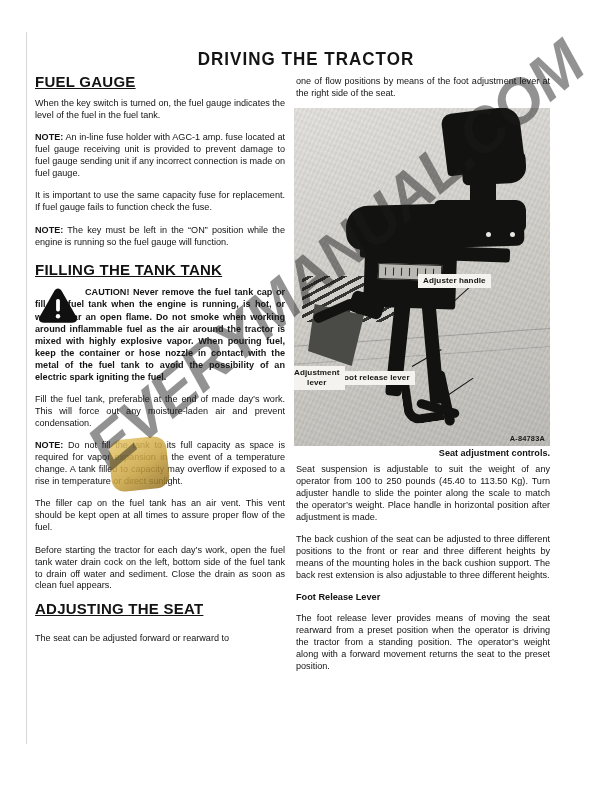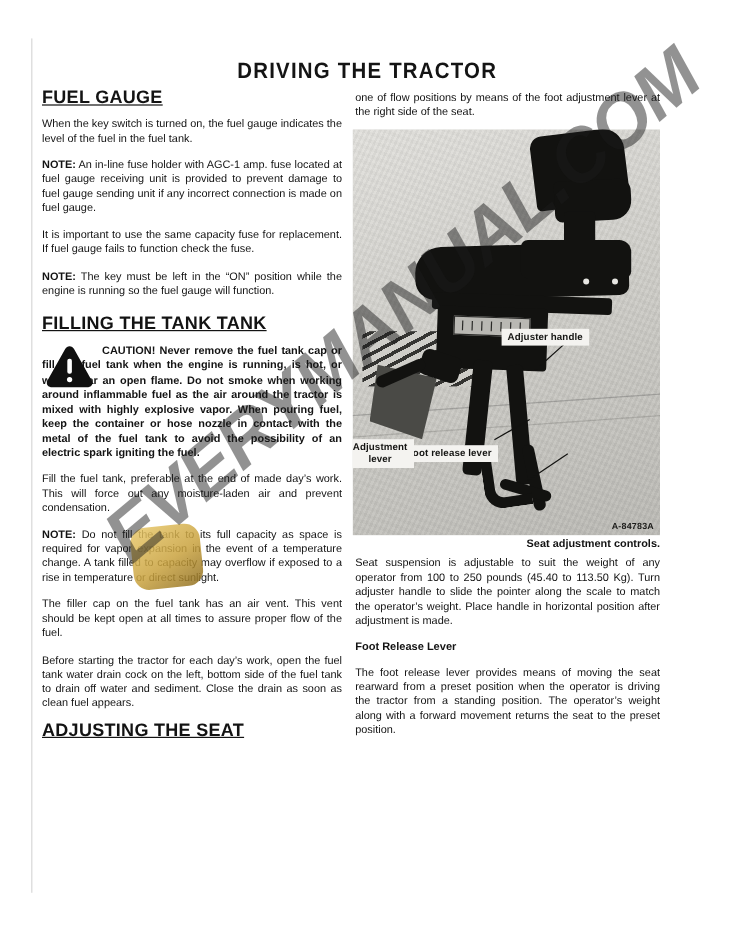--- a/index.html
+++ b/index.html
@@ -365,20 +365,21 @@
     <p class="para">Fill the fuel tank, preferable at the end of made day’s work. This will force out any moisture-laden air and prevent condensation.</p>
 
     <p class="para"><span class="nb">NOTE:</span> <span>Do not fill the tank to its full capacity as space is required for vapor expansion in the event of a temperature change. A tank filled to capacity may overflow if exposed to a rise in temperature or direct sunlight.</span></p>
 
     <p class="para">The filler cap on the fuel tank has an air vent. This vent should be kept open at all times to assure proper flow of the fuel.</p>
 
     <p class="para">Before starting the tractor for each day’s work, open the fuel tank water drain cock on the left, bottom side of the fuel tank to drain off water and sediment. Close the drain as soon as clean fuel appears.</p>
 
     <h2 class="head" style="margin-bottom:18px;">ADJUSTING THE SEAT</h2>
 
+    <p class="para">The seat can be adjusted forward or rearward to</p>
   </div>
 
   <div class="col col-right">
     <p class="para">one of flow positions by means of the foot adjustment lever at the right side of the seat.</p>
   </div>
 
   <div class="photo">
     <div class="photo-grain"></div>
     <div class="floorline"></div>
     <div class="floorline b"></div>
@@ -421,20 +422,21 @@
     <div class="callout callout-footrel">Foot release lever</div>
     <div class="callout callout-adjlever">Adjustment<br>lever</div>
 
     <div class="fig-id">A-84783A</div>
   </div>
 
   <div class="fig-caption">Seat adjustment controls.</div>
 
   <div class="col-right-lower">
     <p class="para">Seat suspension is adjustable to suit the weight of any operator from 100 to 250 pounds (45.40 to 113.50 Kg). Turn adjuster handle to slide the pointer along the scale to match the operator’s weight. Place handle in horizontal position after adjustment is made.</p>
+    <p class="para">The back cushion of the seat can be adjusted to three different positions to the front or rear and three different heights by means of the mounting holes in the back cushion support. The back rest extension is also adjustable to three different heights.</p>
     <h3 class="subhead">Foot Release Lever</h3>
     <p class="para">The foot release lever provides means of moving the seat rearward from a preset position when the operator is driving the tractor from a standing position. The operator’s weight along with a forward movement returns the seat to the preset position.</p>
   </div>
 
 
   <div class="wm-wrap">
     <div class="wm-logo"></div>
     <div class="wm-text">EVERYMANUAL.COM</div>
   </div>
 

